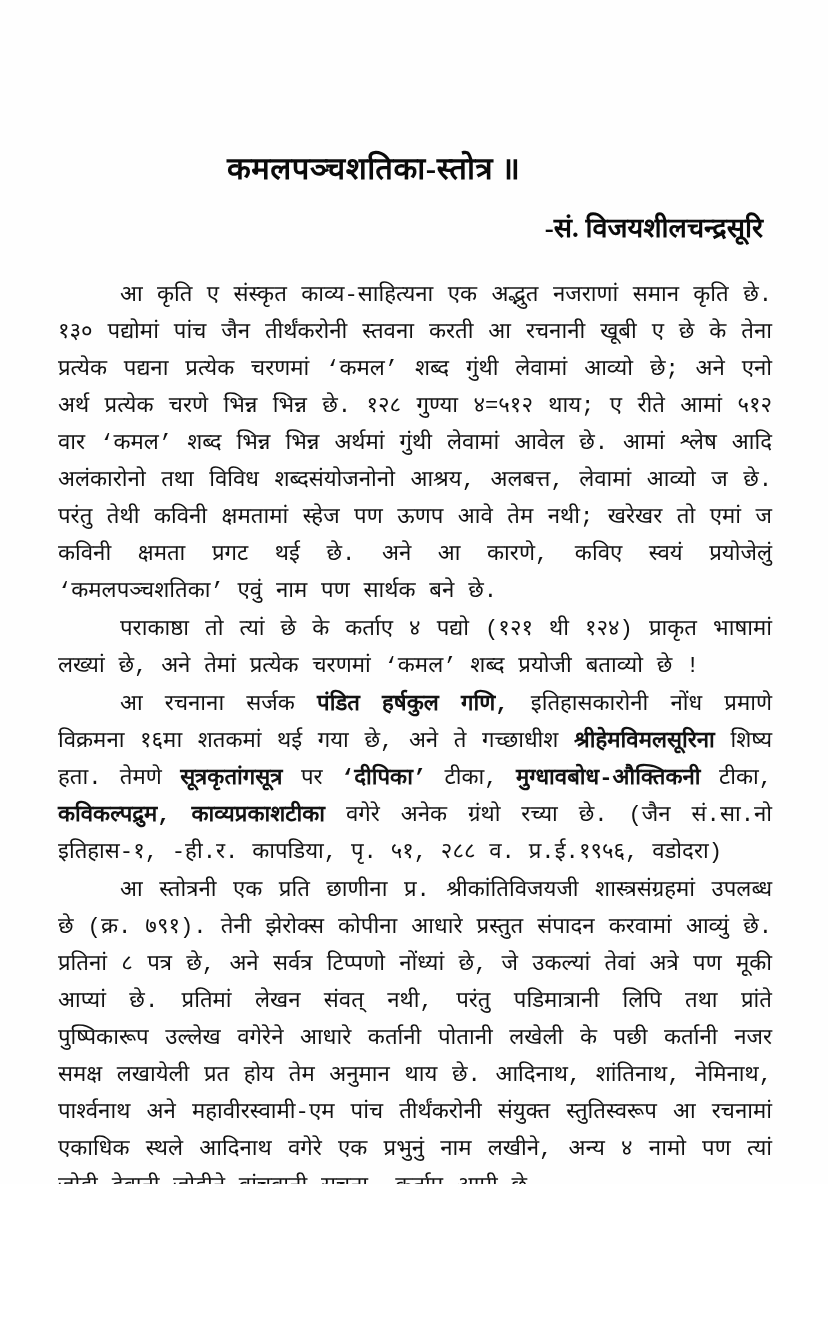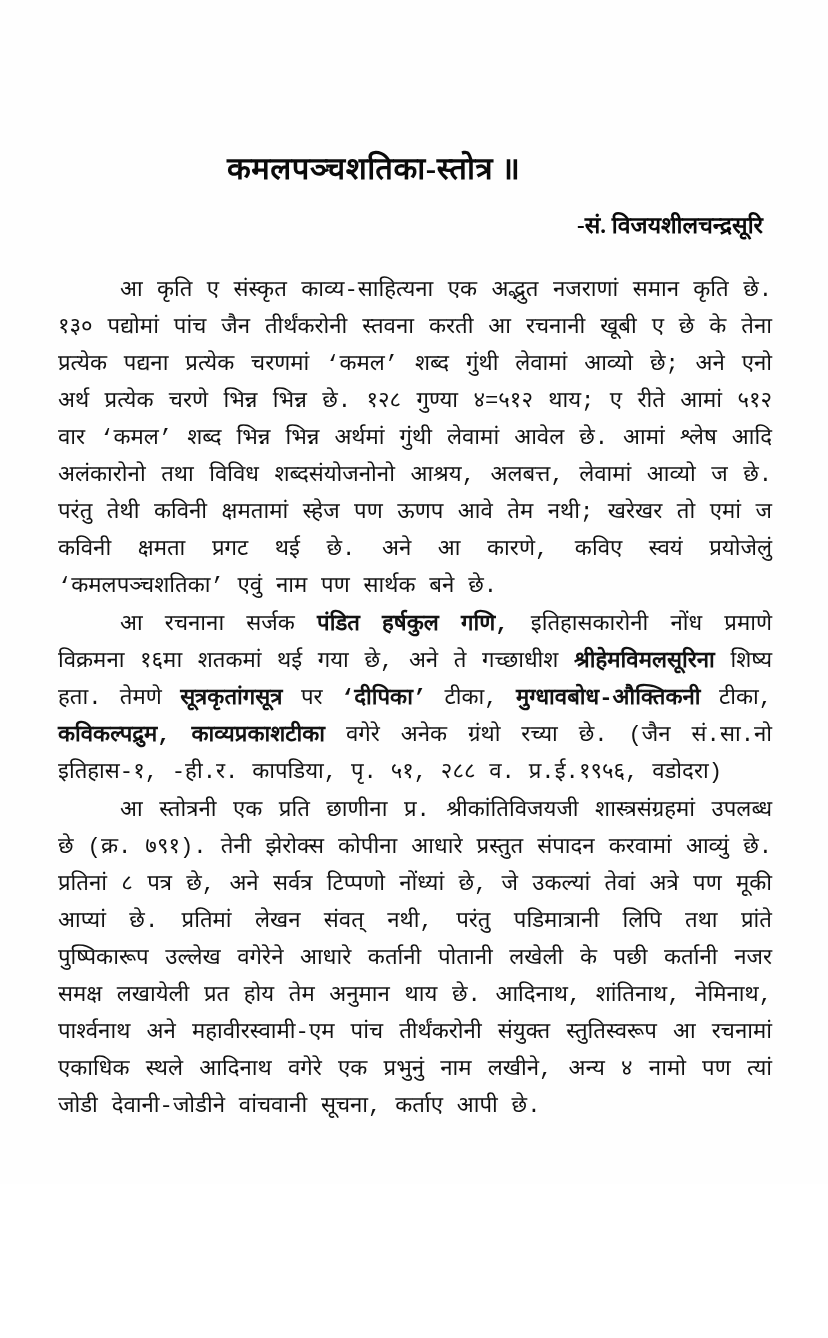--- a/index.html
+++ b/index.html
@@ -31,21 +31,21 @@
     font-weight: 700;
     letter-spacing: 0.5px;
     margin: 0;
     padding-top: 150px;
     text-align: left;
     padding-left: 170px;
     color: #0a0a0a;
     line-height: 1.25;
   }
   .doc-subtitle {
-    font-size: 23px;
+    font-size: 27px;
     font-weight: 700;
     margin: 0;
     padding-top: 22px;
     text-align: right;
     padding-right: 10px;
     color: #0a0a0a;
     line-height: 1.3;
   }
   .body-text {
     margin: 1px;
@@ -90,20 +90,21 @@
 <div id="page">
 
   <div id="content">
 
     <h1 class="doc-title">कमलपञ्चशतिका-स्तोत्र ॥</h1>
 
     <div class="doc-subtitle">-सं. विजयशीलचन्द्रसूरि</div>
 
     <p class="body-text"><span>आ कृति ए संस्कृत काव्य-साहित्यना एक अद्भुत नजराणां समान कृति छे. १३० पद्योमां पांच जैन तीर्थंकरोनी स्तवना करती आ रचनानी खूबी ए छे के तेना प्रत्येक पद्यना प्रत्येक चरणमां ‘कमल’ शब्द गुंथी लेवामां आव्यो छे; अने एनो अर्थ प्रत्येक चरणे भिन्न भिन्न छे. १२८ गुण्या ४=५१२ थाय; ए रीते आमां ५१२ वार ‘कमल’ शब्द भिन्न भिन्न अर्थमां गुंथी लेवामां आवेल छे. आमां श्लेष आदि अलंकारोनो तथा विविध शब्दसंयोजनोनो आश्रय, अलबत्त, लेवामां आव्यो ज छे. परंतु तेथी कविनी क्षमतामां स्हेज पण ऊणप आवे तेम नथी; खरेखर तो एमां ज कविनी क्षमता प्रगट थई छे. अने आ कारणे, कविए स्वयं प्रयोजेलुं ‘कमलपञ्चशतिका’ एवुं नाम पण सार्थक बने छे.</span></p>
 
+    <p class="body-text"><span>पराकाष्ठा तो त्यां छे के कर्ताए ४ पद्यो (१२१ थी १२४) प्राकृत भाषामां लख्यां छे, अने तेमां प्रत्येक चरणमां ‘कमल’ शब्द प्रयोजी बताव्यो छे !</span></p>
 
     <p class="body-text"><span>आ रचनाना सर्जक </span><b>पंडित हर्षकुल गणि,</b><span> इतिहासकारोनी नोंध प्रमाणे विक्रमना १६मा शतकमां थई गया छे, अने ते गच्छाधीश </span><b>श्रीहेमविमलसूरिना</b><span> शिष्य हता. तेमणे </span><b>सूत्रकृतांगसूत्र</b><span> पर </span><b>‘दीपिका’</b><span> टीका, </span><b>मुग्धावबोध-औक्तिकनी</b><span> टीका, </span><b>कविकल्पद्रुम, काव्यप्रकाशटीका</b><span> वगेरे अनेक ग्रंथो रच्या छे. (जैन सं.सा.नो इतिहास-१, -ही.र. कापडिया, पृ. ५१, २८८ व. प्र.ई.१९५६, वडोदरा)</span></p>
 
     <p class="body-text"><span>आ स्तोत्रनी एक प्रति छाणीना प्र. श्रीकांतिविजयजी शास्त्रसंग्रहमां उपलब्ध छे (क्र. ७९१). तेनी झेरोक्स कोपीना आधारे प्रस्तुत संपादन करवामां आव्युं छे. प्रतिनां ८ पत्र छे, अने सर्वत्र टिप्पणो नोंध्यां छे, जे उकल्यां तेवां अत्रे पण मूकी आप्यां छे. प्रतिमां लेखन संवत् नथी, परंतु पडिमात्रानी लिपि तथा प्रांते पुष्पिकारूप उल्लेख वगेरेने आधारे कर्तानी पोतानी लखेली के पछी कर्तानी नजर समक्ष लखायेली प्रत होय तेम अनुमान थाय छे. आदिनाथ, शांतिनाथ, नेमिनाथ, पार्श्वनाथ अने महावीरस्वामी-एम पांच तीर्थंकरोनी संयुक्त स्तुतिस्वरूप आ रचनामां एकाधिक स्थले आदिनाथ वगेरे एक प्रभुनुं नाम लखीने, अन्य ४ नामो पण त्यां जोडी देवानी-जोडीने वांचवानी सूचना, कर्ताए आपी छे.</span></p>
 
   </div>
 
 
 </div>
 

